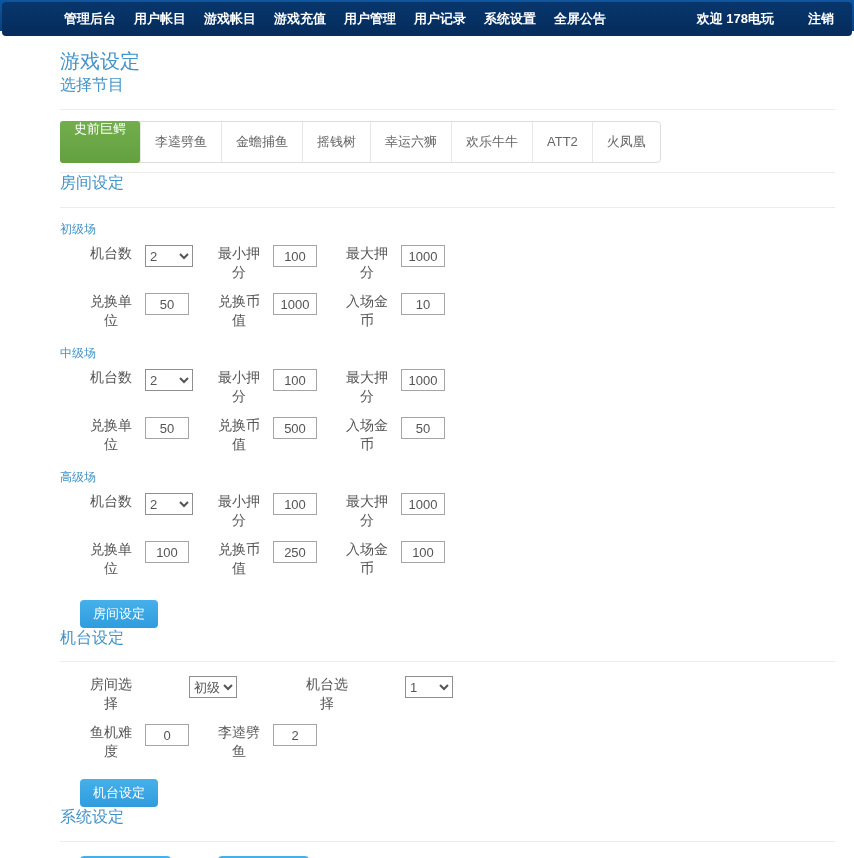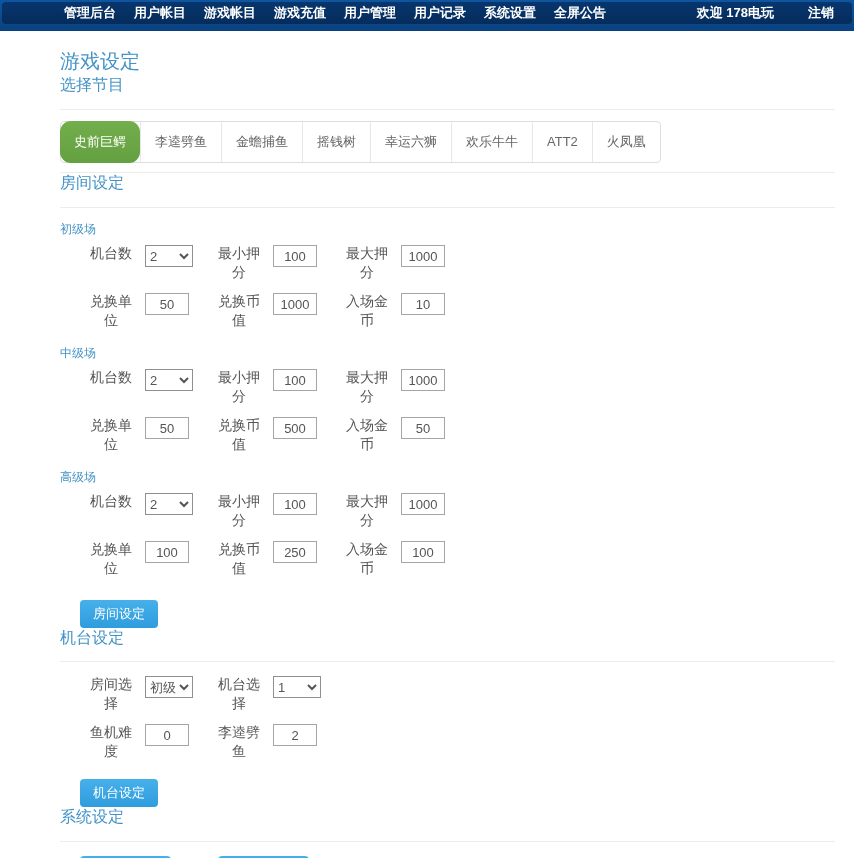--- a/index.html
+++ b/index.html
@@ -5,21 +5,21 @@
   * { box-sizing: border-box; }
   html,body { margin:0; padding:0; background:#fff; }
   body {
     font-family:"Liberation Sans","DejaVu Sans",sans-serif;
     color:#555; font-size:14px; width:854px; height:858px; overflow:hidden;
   }
 
   
   .navbar { height:31px; background:linear-gradient(180deg,#0d56a0,#0a4180); padding:2px 2px 3px 2px; }
   .navbar-inner {
-    height:22px; border-radius:4px;
+    height:34px; border-radius:4px;
     background:linear-gradient(180deg,#07366d,#052c5b);
     display:flex; align-items:center; padding:0 18px 0 62px;
   }
   .nav-item { color:#fff; font-weight:bold; font-size:13px; margin-right:18px; cursor:pointer; white-space:nowrap; }
   .nav-right { margin-left:auto; display:flex; align-items:flex-end; }
   .nav-welcome { color:#fff; font-weight:bold; font-size:13px; margin-right:34px; white-space:nowrap; }
   .nav-logout { color:#fff; font-weight:bold; font-size:13px; cursor:pointer; white-space:nowrap; }
 
   
   .container { margin-left:60px; width:775px; }
@@ -39,21 +39,21 @@
 
   
   .tabs { display:inline-flex; margin-top:11px; border:1px solid #ddd; border-radius:4px; background:#fff; }
   .tab {
     padding:12px 14px; font-size:13px; line-height:16px; color:#666;
     border-left:1px solid #e7e7e7; cursor:pointer; white-space:nowrap;
   }
   .tab:first-child { border-left:none; }
   .tab.active {
     background:linear-gradient(180deg,#73ae4d,#63a03f);
-    color:#fff; border-radius:11px; border-left-color:transparent; margin:-1px 0 -1px -1px; padding:13px 14px;
+    color:#fff; border-radius:3px; border-left-color:transparent; margin:-1px 0 -1px -1px; padding:0 14px;
   }
 
   
   .room-name { font-size:12px; color:#4393c6; margin:13px 0 6px 0; }
   .frow { display:flex; align-items:flex-start; padding-left:25px; margin-bottom:8px; min-height:40px; }
   .flabel { width:52px; text-align:center; font-size:14px; line-height:19px; color:#555; margin-right:8px; word-break:break-all; }
   .fctrl { width:46px; margin-right:22px; padding-top:1px; }
   input.num {
     width:44px; height:22px; border:1px solid #a5a5a5; font-size:13px; text-align:center;
     color:#555; padding:1px; font-family:inherit; background:#fff;
@@ -181,21 +181,21 @@
       <span class="fctrl"><input class="num" value="100" style=""></span>
     </div>
   </div>
 
   <button class="btn btn-room">房间设定</button>
 
   
   <h2 class="section-title mt-mach">机台设定</h2>
   <div class="divider div-mach"></div>
 
-  <div class="frow" style="margin-top:13px;">
+  <div class="frow" style="margin-top:13px;gap:44px;">
     <span class="flabel">房间选择</span>
     <span class="fctrl"><select class="sel"><option>初级</option></select></span>
     <span class="flabel">机台选择</span>
     <span class="fctrl"><select class="sel"><option>1</option></select></span>
   </div>
   <div class="frow">
     <span class="flabel">鱼机难度</span>
     <span class="fctrl"><input class="num" value="0" style=""></span>
     <span class="flabel">李逵劈鱼</span>
     <span class="fctrl"><input class="num" value="2" style=""></span>

